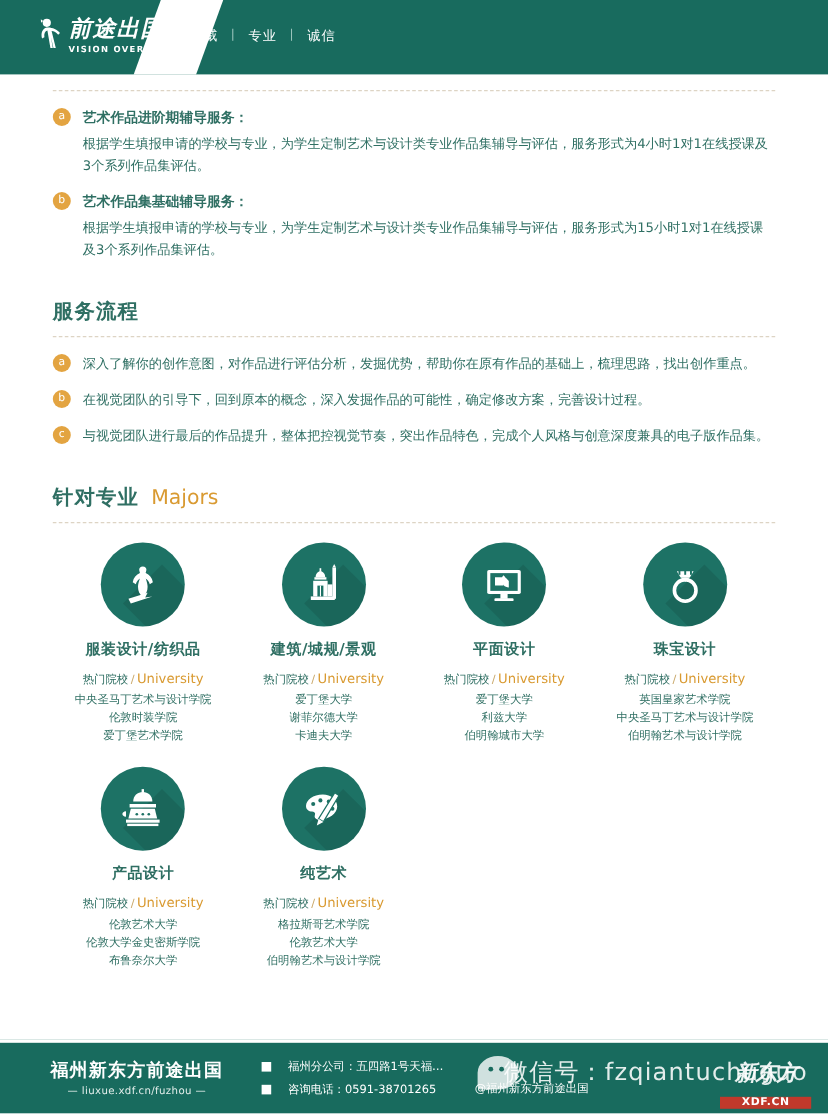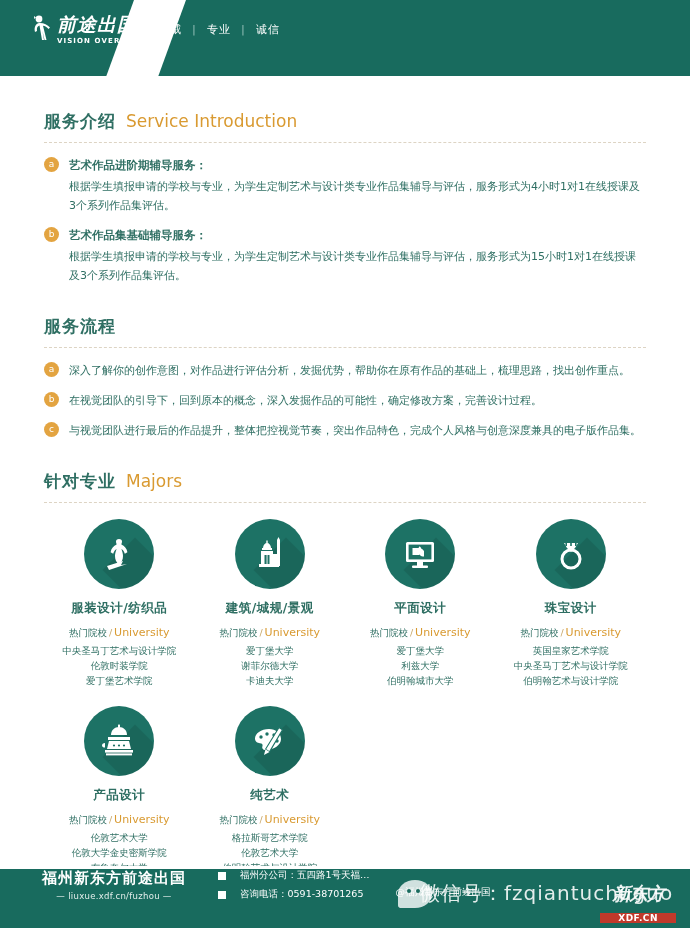--- a/index.html
+++ b/index.html
@@ -7,21 +7,21 @@
   body {
     font-family:"DejaVu Sans","Liberation Sans",sans-serif;
     background:#ffffff;
     position:relative;
     overflow:hidden;
   }
 
   
   .header {
     position:relative;
-    height:76px;
+    height:62px;
     background:#186b5e;
     overflow:hidden;
   }
   .header .slash {
     position:absolute;
     left:122px; top:-12px;
     width:52px; height:90px;
     background:#ffffff;
     transform:skewX(-20deg);
   }
@@ -147,21 +147,21 @@
     font-size:9.5px; color:#2f6f63; line-height:15px;
     text-align:center;
   }
 
   
   .footer {
     position:absolute;
     left:0; bottom:0;
     width:690px; height:62px;
     background:#186b5e;
-    display:flex; align-items:flex-start;
+    display:flex; align-items:center;
     border-top:3px solid #ffffff;
   }
   .footer-brand {
     margin-left:42px;
     color:#ffffff;
     display:flex;flex-direction:column;align-items:center;
   }
   .footer-brand .fname {
     font-size:15px; font-weight:bold; letter-spacing:1px;
   }
@@ -253,24 +253,20 @@
     <span class="sep">|</span>
     <span>专业</span>
     <span class="sep">|</span>
     <span>诚信</span>
   </div>
 </div>
 <div class="header-bar-under"></div>
 
 <div class="content">
 
-  <div class="section-head">
-    <span class="cn">服务介绍</span>
-    <span class="en">Service Introduction</span>
-  </div>
   <div class="divider"></div>
   <div class="item-list">
     <div class="item">
       <span class="bullet">a</span>
       <div class="item-body">
         <div class="item-title">艺术作品进阶期辅导服务：</div>
         <div class="item-text">根据学生填报申请的学校与专业，为学生定制艺术与设计类专业作品集辅导与评估，服务形式为4小时1对1在线授课及3个系列作品集评估。</div>
       </div>
     </div>
     <div class="item">

